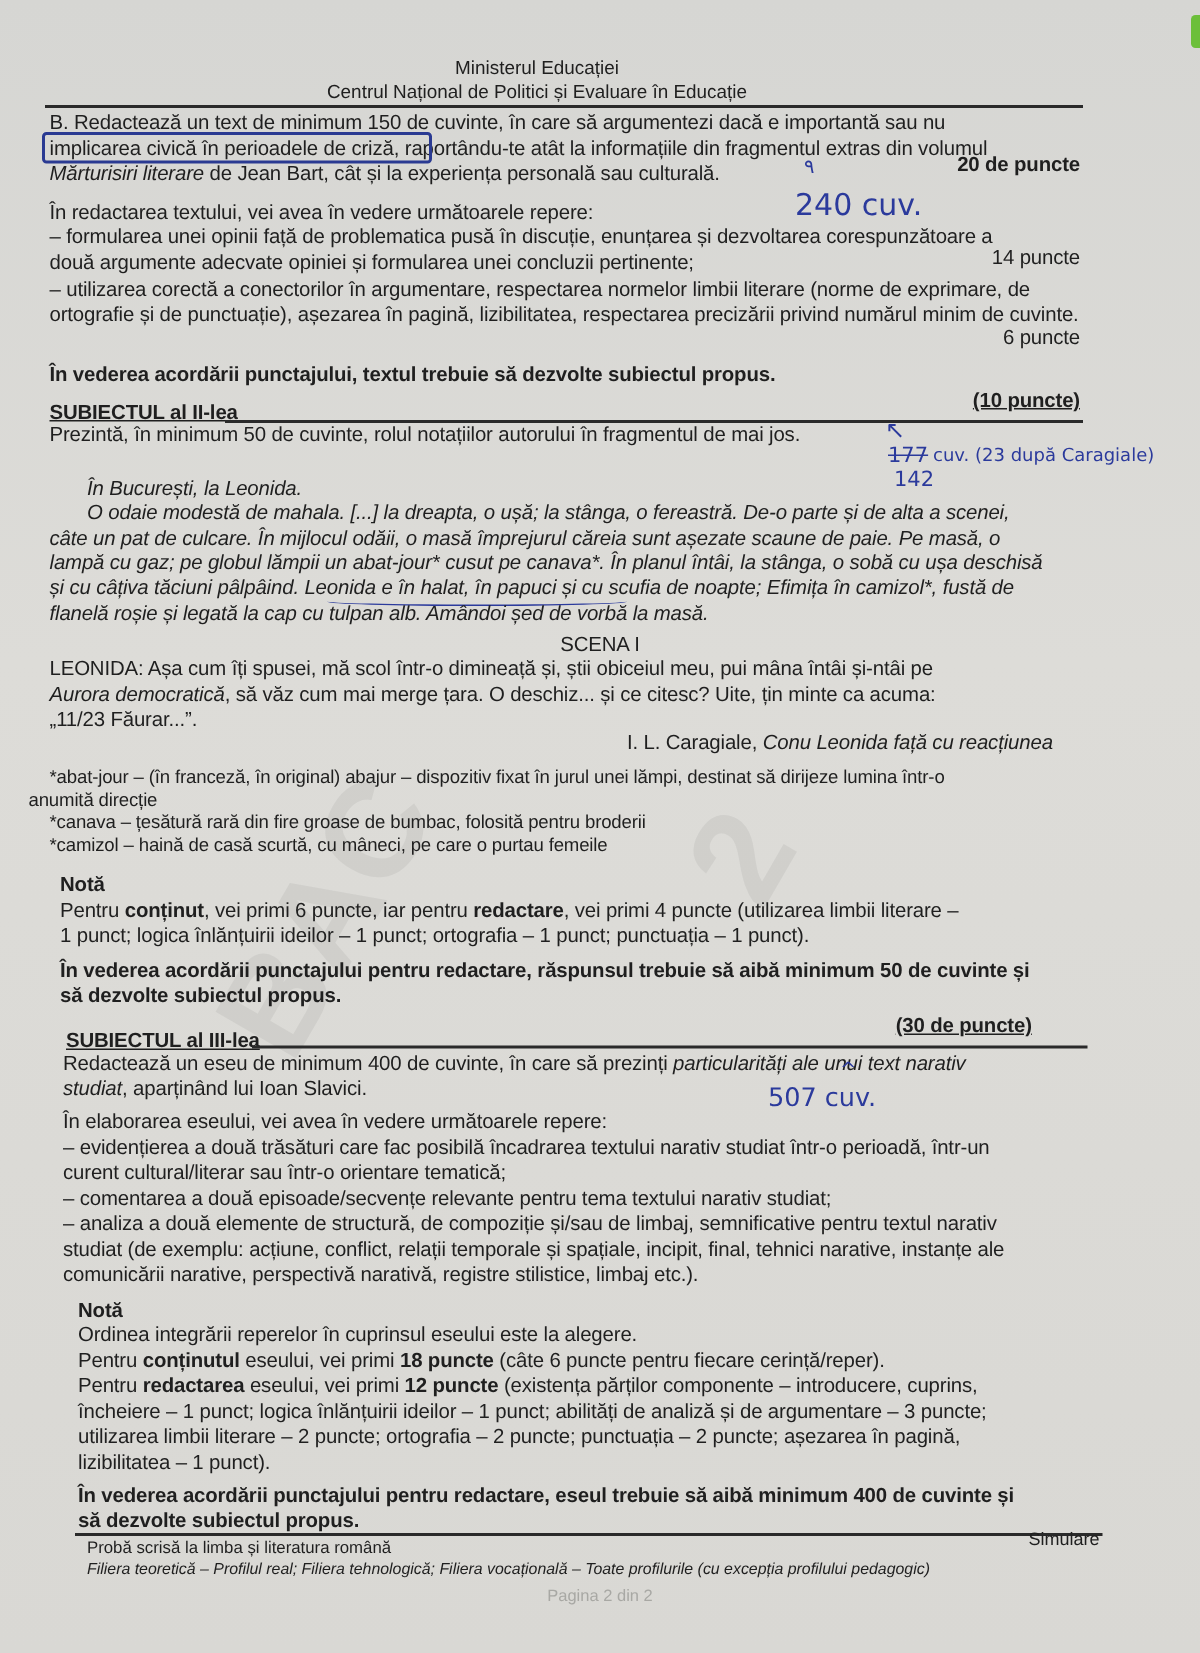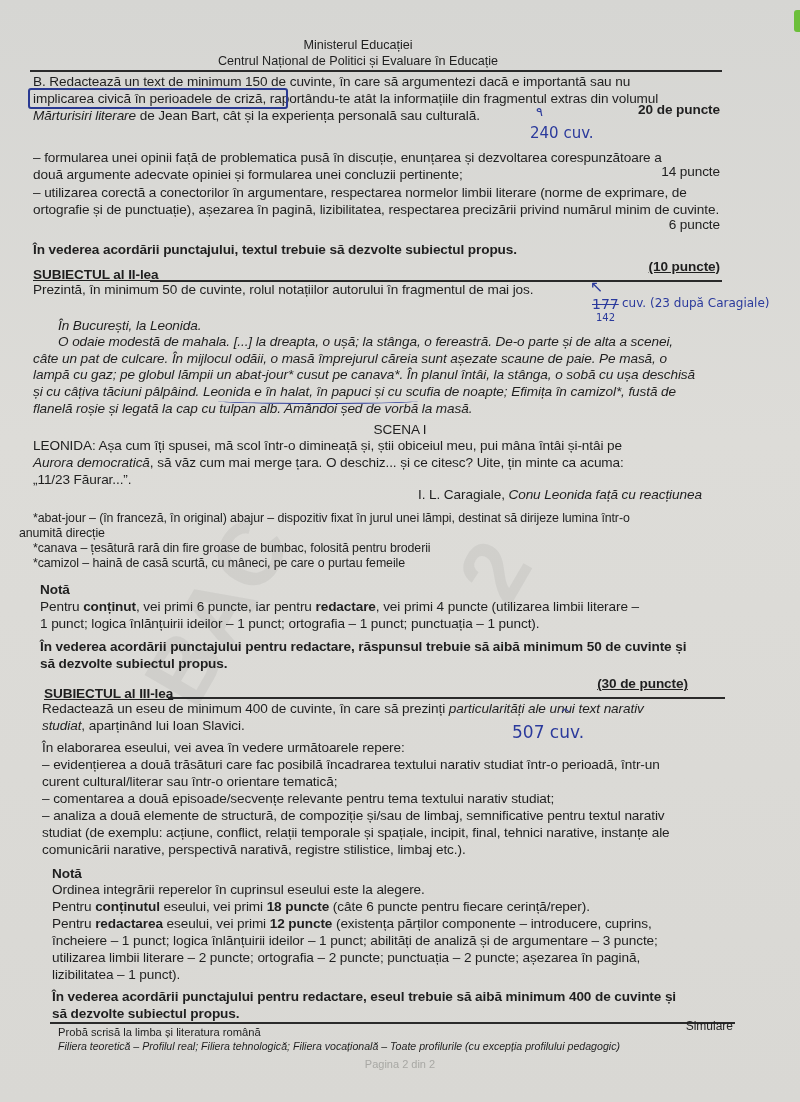--- a/index.html
+++ b/index.html
@@ -43,38 +43,39 @@
   <div class="abs t" style="left:33px; top:73px;">B. Redactează un text de minimum 150 de cuvinte, în care să argumentezi dacă e importantă sau nu</div>
   <div class="abs t" style="left:33px; top:90px;">
     <span>implicarea civică în perioadele de criză</span><span>, raportându-te atât la informațiile din fragmentul extras din volumul</span>
   </div>
   <div class="circle" style="left:28px; top:88px; width:256px; height:17px;"></div>
   <div class="abs t" style="left:33px; top:107px;">
     <span class="i">Mărturisiri literare</span><span> de Jean Bart, cât și la experiența personală sau culturală.</span>
   </div>
   <div class="abs t b" style="left:620px; top:101px; width:100px; text-align:right;">20 de puncte</div>
   <div class="abs hand" style="left:536px; top:104px; font-size:13px;">٩</div>
-  <div class="abs hand" style="left:530px; top:124px; font-size:15px;">240 cuv.</div>
+  <div class="abs hand" style="left:530px; top:124px; font-size:20px;">240 cuv.</div>
 
+  <div class="abs t" style="left:33px; top:133px;">În redactarea textului, vei avea în vedere următoarele repere:</div>
   <div class="abs t" style="left:33px; top:149px;">– formularea unei opinii față de problematica pusă în discuție, enunțarea și dezvoltarea corespunzătoare a</div>
   <div class="abs t" style="left:33px; top:166px;">două argumente adecvate opiniei și formularea unei concluzii pertinente;</div>
   <div class="abs t right" style="left:600px; top:163px; width:120px;">14 puncte</div>
   <div class="abs t" style="left:33px; top:184px;">– utilizarea corectă a conectorilor în argumentare, respectarea normelor limbii literare (norme de exprimare, de</div>
   <div class="abs t" style="left:33px; top:201px;">ortografie și de punctuație), așezarea în pagină, lizibilitatea, respectarea precizării privind numărul minim de cuvinte.</div>
   <div class="abs t right" style="left:600px; top:216px; width:120px;">6 puncte</div>
 
   <div class="abs t b" style="left:33px; top:241px;">În vederea acordării punctajului, textul trebuie să dezvolte subiectul propus.</div>
 
   <div class="abs t b right" style="left:560px; top:258px; width:160px;"><span class="underline">(10 puncte)</span></div>
   <div class="abs t b" style="left:33px; top:266px;"><span class="underline">SUBIECTUL al II-lea</span></div>
   <div class="rule" style="left:150px; width:572px; top:280px;"></div>
   <div class="abs t" style="left:33px; top:281px;">Prezintă, în minimum 50 de cuvinte, rolul notațiilor autorului în fragmentul de mai jos.</div>
   <div class="abs hand" style="left:590px; top:277px; font-size:16px;">↖</div>
   <div class="abs hand" style="left:592px; top:296px; font-size:14px; text-decoration:line-through;">177</div>
-  <div class="abs hand" style="left:596px; top:312px; font-size:10px;">142</div>
+  <div class="abs hand" style="left:596px; top:312px; font-size:14px;">142</div>
   <div class="abs hand" style="left:622px; top:296px; font-size:12px;">cuv. (23 după Caragiale)</div>
 
   <div class="abs t i" style="left:58px; top:317px;">În București, la Leonida.</div>
   <div class="abs t i" style="left:58px; top:333px;">O odaie modestă de mahala. [...] la dreapta, o ușă; la stânga, o fereastră. De-o parte și de alta a scenei,</div>
   <div class="abs t i" style="left:33px; top:350px;">câte un pat de culcare. În mijlocul odăii, o masă împrejurul căreia sunt așezate scaune de paie. Pe masă, o</div>
   <div class="abs t i" style="left:33px; top:366px;">lampă cu gaz; pe globul lămpii un abat-jour* cusut pe canava*. În planul întâi, la stânga, o sobă cu ușa deschisă</div>
   <div class="abs t i" style="left:33px; top:383px;">și cu câțiva tăciuni pâlpâind. Leonida e în halat, în papuci și cu scufia de noapte; Efimița în camizol*, fustă de</div>
   <div class="abs" style="left:218px; top:398px; width:200px; height:5px; border-bottom:1.5px solid #2b3a9c; border-radius:0 0 60% 60%;"></div>
   <div class="abs t i" style="left:33px; top:400px;">flanelă roșie și legată la cap cu tulpan alb. Amândoi șed de vorbă la masă.</div>
 

